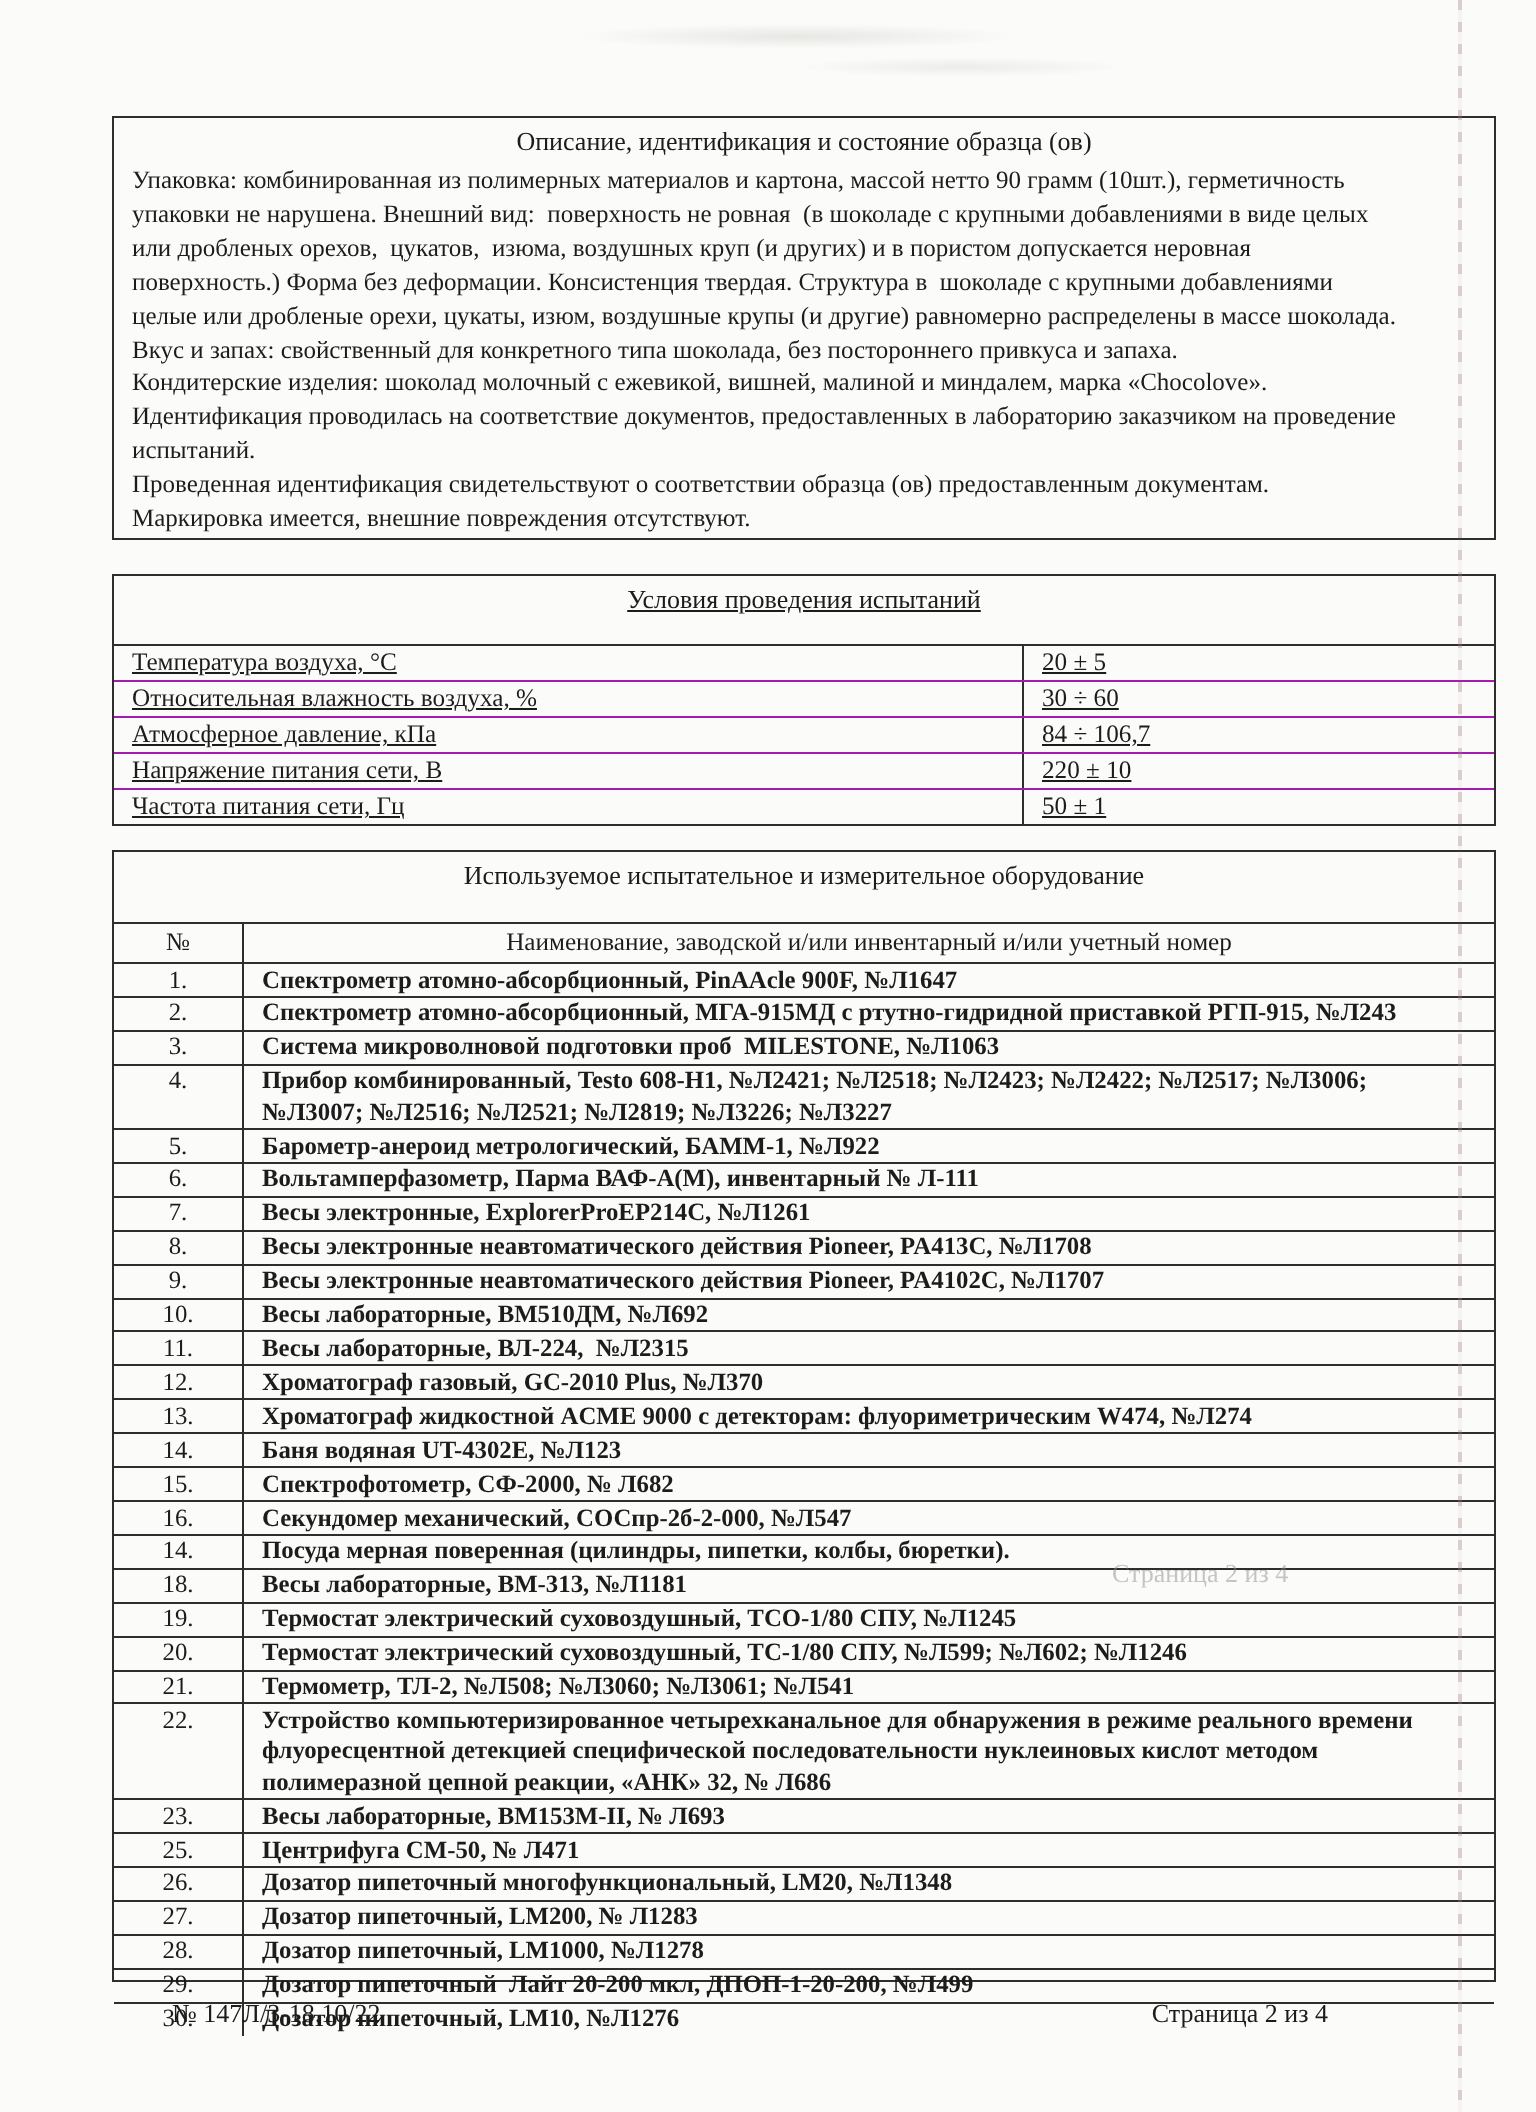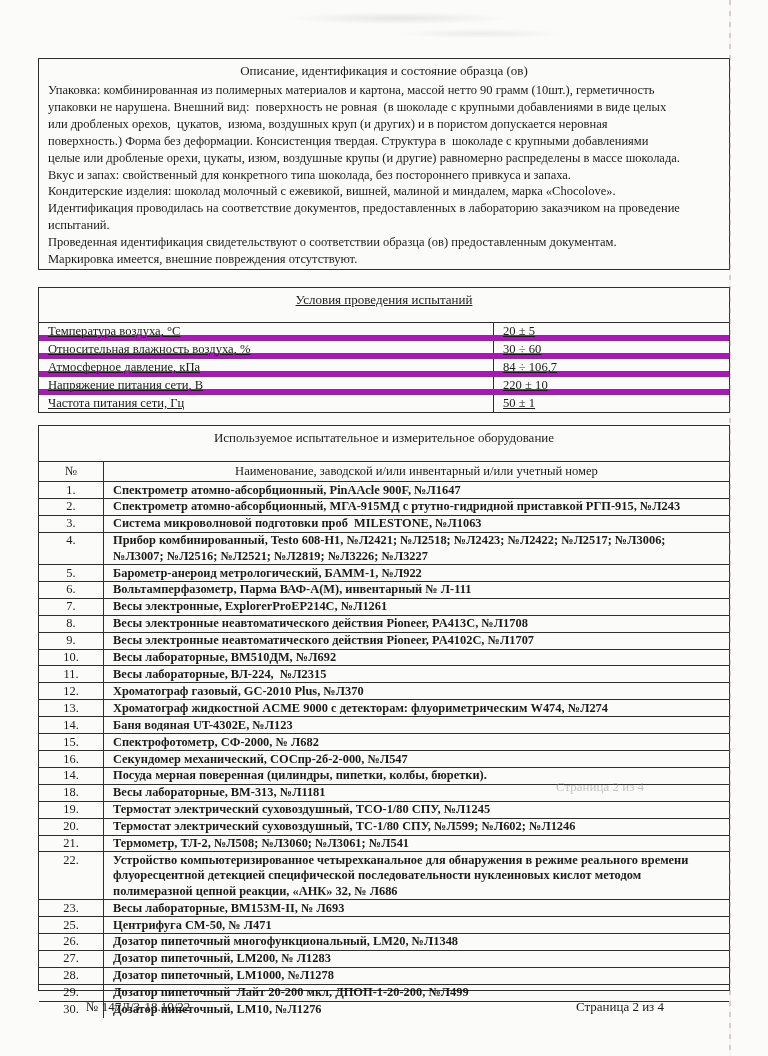--- a/index.html
+++ b/index.html
@@ -7,34 +7,34 @@
   body {
     background:#fbfbf9;
     font-family:"Liberation Serif","DejaVu Serif",serif;
     color:#1c1c1c;
     position:relative;
     overflow:hidden;
   }
   .sheet { position:absolute; inset:0; }
 
   
-  .box { position:absolute; left:38px; width:692px; border:1px solid #2e2e2e; background:transparent; }
+  .box { position:absolute; left:56px; width:692px; border:1px solid #2e2e2e; background:transparent; }
 
   .desc-box { top:58px; height:212px; }
   .box-title { text-align:center; font-size:13px; padding-top:4px; line-height:16px; }
   .desc-text {
     padding:3px 8px 0 9px;
     font-size:12.5px;
     line-height:16.9px;
     white-space:pre-wrap;
   }
 
   .cond-box { top:287px; height:126px;text-decoration:underline; }
   .cond-title { height:35px; border-bottom:1px solid #2e2e2e; }
-  .cond-row { display:flex; height:18px; border-bottom:6px solid #a21caf; font-size:12.6px; }
+  .cond-row { display:flex; height:18px; border-bottom:1px solid #a21caf; font-size:12.6px; }
   .cond-row:last-child { border-bottom:none; }
   .cond-label { width:455px; border-right:1px solid #2e2e2e; padding:1px 4px 0 9px; line-height:15px; }
   .cond-value { flex:1; padding:1px 0 0 9px; line-height:15px; }
 
   .eq-box { top:425px; height:566px; }
   .eq-title { height:36px; border-bottom:1px solid #2e2e2e; }
   .eq-header { display:flex; height:20px; border-bottom:1px solid #2e2e2e; font-size:12.6px; }
   .eq-col-num { width:65px; border-right:1px solid #2e2e2e; text-align:center; padding-top:1px; line-height:16px; }
   .eq-col-name { flex:1; text-align:center; padding-top:1px; line-height:16px; }
   .eq-row { display:flex; border-bottom:1px solid #2e2e2e; font-size:12.4px; }

